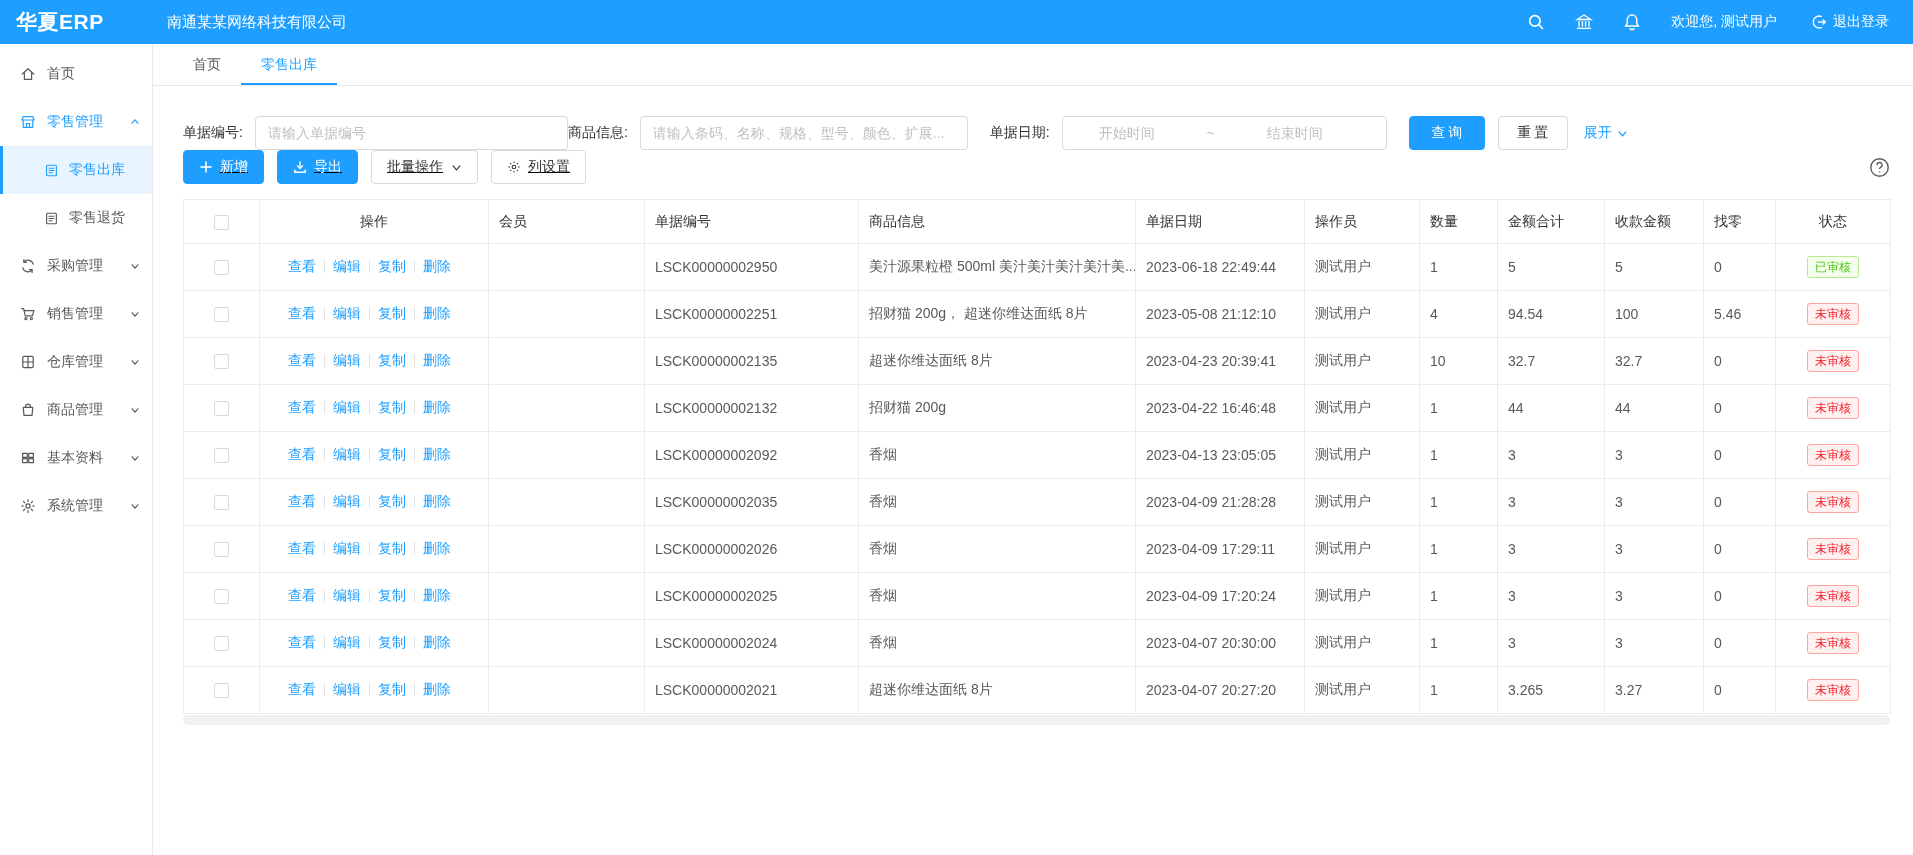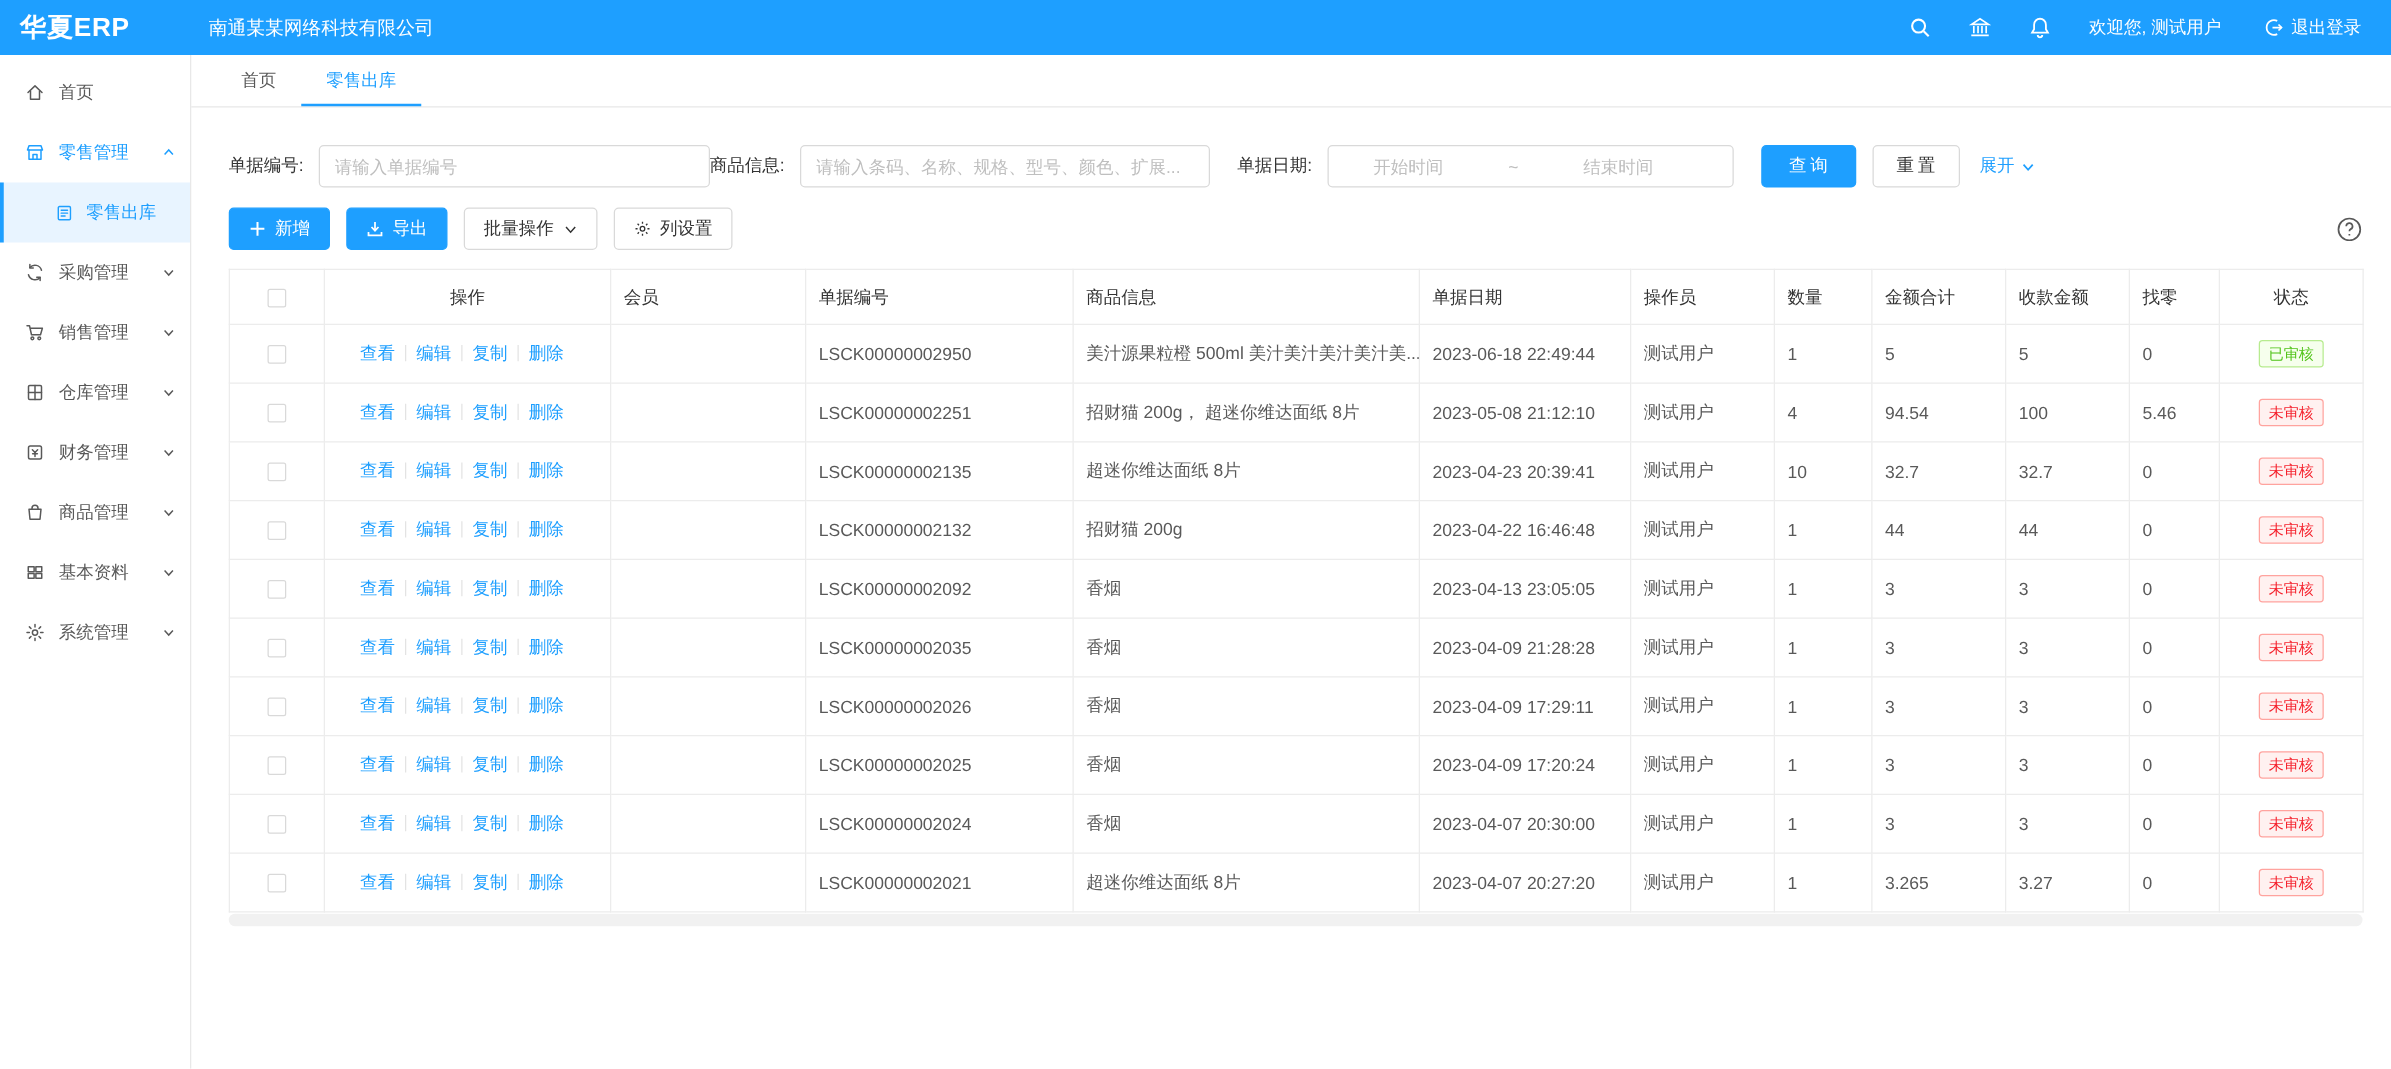--- a/index.html
+++ b/index.html
@@ -60,21 +60,21 @@
     align-items:center; justify-content:center; font-family:inherit; border:1px solid transparent; }
   .btn.primary { background:var(--primary); color:#fff; border-color:var(--primary); }
   .btn.plain { background:#fff; color:#333; border-color:#d9d9d9; }
   .btn-search { width:76px; letter-spacing:3px; text-indent:3px; }
   .btn-reset { width:70px; margin-left:13px; letter-spacing:3px; text-indent:3px; }
   .expand { color:var(--primary); margin-left:16px; display:inline-flex; align-items:center;
     cursor:pointer; white-space:nowrap; }
   .expand svg { width:11px; height:11px; margin-left:5px; }
 
   
-  .toolbar { margin-top:16px; display:flex; align-items:center; }
+  .toolbar { display:flex; align-items:center;text-decoration:underline; }
   .toolbar .btn { margin-right:13px; padding:0 15px; }
   .toolbar .btn svg { width:14px; height:14px; margin-right:7px; }
   .toolbar .btn .chv { width:11px; height:11px; margin:0 0 0 8px; }
   .help { margin-left:auto; width:21px; height:21px; color:#595959; cursor:pointer; }
   .help svg { width:21px; height:21px; display:block; }
 
   
   table { margin-top:15px; width:1707px; table-layout:fixed; border-collapse:collapse;
     font-size:14px; }
   th, td { border:1px solid #ececec; padding:0 10px; text-align:left; overflow:hidden;
@@ -180,20 +180,31 @@
         <span class="mi-icon">
           <svg viewBox="0 0 16 16" fill="none" stroke="currentColor" stroke-width="1.2" stroke-linecap="round" stroke-linejoin="round">
             <rect x="2.8" y="2.4" width="10.4" height="11.2" rx="1"></rect>
             <line x1="5.3" y1="5.6" x2="10.7" y2="5.6"></line>
             <line x1="5.3" y1="8" x2="10.7" y2="8"></line>
             <line x1="5.3" y1="10.4" x2="8.6" y2="10.4"></line>
           </svg>
         </span>
         <span>零售出库</span>
       </div>
+      <div class="menu-child">
+        <span class="mi-icon">
+          <svg viewBox="0 0 16 16" fill="none" stroke="currentColor" stroke-width="1.2" stroke-linecap="round" stroke-linejoin="round">
+            <rect x="2.8" y="2.4" width="10.4" height="11.2" rx="1"></rect>
+            <line x1="5.3" y1="5.6" x2="10.7" y2="5.6"></line>
+            <line x1="5.3" y1="8" x2="10.7" y2="8"></line>
+            <line x1="5.3" y1="10.4" x2="8.6" y2="10.4"></line>
+          </svg>
+        </span>
+        <span>零售退货</span>
+      </div>
       <div class="menu-item">
         <span class="mi-icon">
           <svg viewBox="0 0 16 16" fill="none" stroke="currentColor" stroke-width="1.2" stroke-linecap="round" stroke-linejoin="round">
             <path d="M13.2 6.2 A5.4 5.4 0 0 0 3.9 4"></path>
             <polyline points="3.9,1.6 3.9,4.3 6.6,4.3"></polyline>
             <path d="M2.8 9.8 A5.4 5.4 0 0 0 12.1 12"></path>
             <polyline points="12.1,14.4 12.1,11.7 9.4,11.7"></polyline>
           </svg>
         </span>
         <span>采购管理</span>
@@ -221,36 +232,20 @@
       <div class="menu-item">
         <span class="mi-icon">
           <svg viewBox="0 0 16 16" fill="none" stroke="currentColor" stroke-width="1.2" stroke-linecap="round" stroke-linejoin="round">
             <rect x="2.8" y="2.4" width="10.4" height="11.2" rx="1"></rect>
             <line x1="2.8" y1="8" x2="13.2" y2="8"></line>
             <line x1="8" y1="2.4" x2="8" y2="8"></line>
             <line x1="8" y1="8" x2="8" y2="13.6"></line>
           </svg>
         </span>
         <span>仓库管理</span>
-        <span class="chev">
-          <svg viewBox="0 0 12 12" fill="none" stroke="currentColor" stroke-width="1.4">
-            <polyline points="2,4 6,8.5 10,4"></polyline>
-          </svg>
-        </span>
-      </div>
-      <div class="menu-item">
-        <span class="mi-icon">
-          <svg viewBox="0 0 16 16" fill="none" stroke="currentColor" stroke-width="1.2" stroke-linecap="round" stroke-linejoin="round">
-            <rect x="2.8" y="2.8" width="10.4" height="10.4" rx="1.4"></rect>
-            <path d="M5.9 5.8 L8 8 L10.1 5.8"></path>
-            <line x1="6.1" y1="9" x2="9.9" y2="9"></line>
-            <line x1="8" y1="8" x2="8" y2="11.2"></line>
-          </svg>
-        </span>
-        <span>财务管理</span>
         <span class="chev">
           <svg viewBox="0 0 12 12" fill="none" stroke="currentColor" stroke-width="1.4">
             <polyline points="2,4 6,8.5 10,4"></polyline>
           </svg>
         </span>
       </div>
       <div class="menu-item">
         <span class="mi-icon">
           <svg viewBox="0 0 16 16" fill="none" stroke="currentColor" stroke-width="1.2" stroke-linecap="round" stroke-linejoin="round">
             <path d="M5.6 5.4 V4.6 a2.4 2.4 0 0 1 4.8 0 V5.4"></path>

